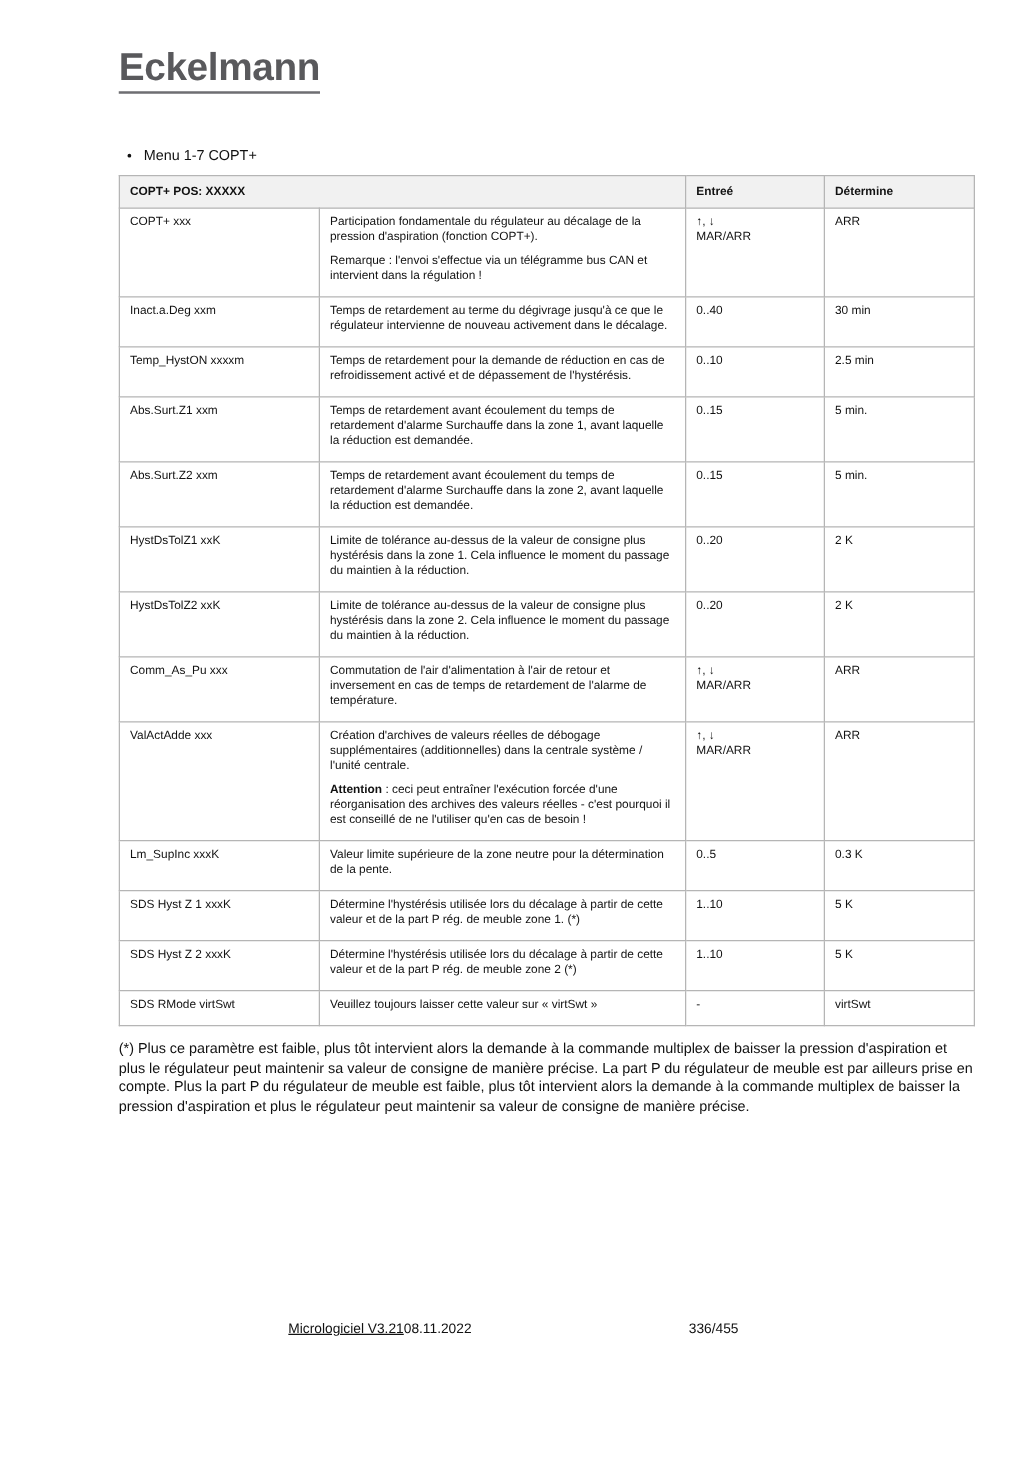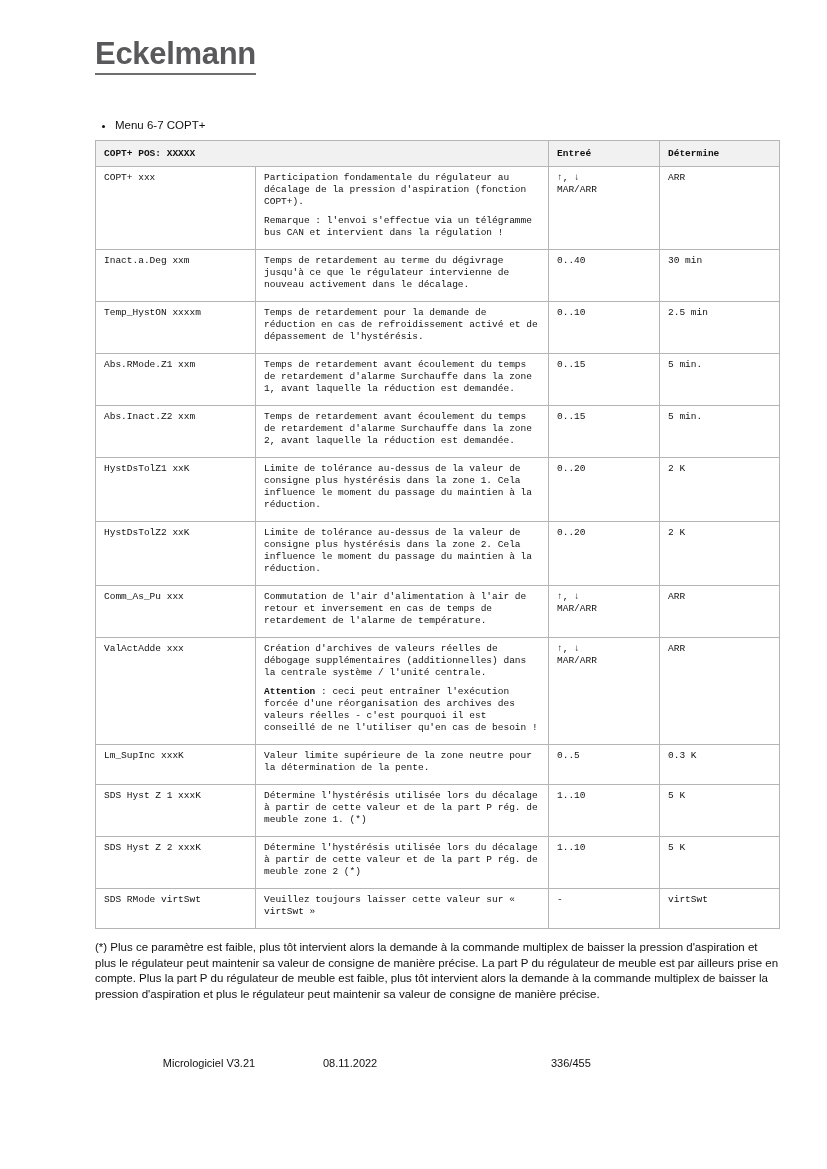--- a/index.html
+++ b/index.html
@@ -40,21 +40,20 @@
     color: #111111;
   }
 
   
   table.params {
     border-collapse: collapse;
     width: 684px;
     table-layout: fixed;
     font-size: 9.5px;
     line-height: 12px;
-    font-family: Liberation Mono, monospace;
   }
   .params th, .params td {
     border: 1px solid #b5b5b5;
     vertical-align: top;
     text-align: left;
     padding: 5px 8px 10px 8px;
   }
   .params thead th {
     background: #f1f1f1;
     font-weight: bold;
@@ -77,34 +76,34 @@
   
   .page-footer {
     position: absolute;
     left: 72px;
     right: 71px;
     bottom: 32px;
     display: flex;
     font-size: 11px;
     color: #111111;
   }
-  .page-footer .f-left  { flex: 1; text-align: center; }
+  .page-footer .f-left  { flex: 1; text-align: right; text-decoration: underline; }
   .page-footer .f-center{ flex: 1; text-align: left; }
   .page-footer .f-right { flex: 1; }
 </style>
 </head>
 <body>
 
 <div class="page">
   <div class="content">
 
     <div class="logo">Eckelmann</div>
 
     <ul class="menu-list">
-      <li>Menu 6-7 COPT+</li>
+      <li>Menu 1-7 COPT+</li>
     </ul>
 
     <table class="params">
       <colgroup>
         <col style="width:160px">
         <col style="width:293px">
         <col style="width:111px">
         <col style="width:120px">
       </colgroup>
       <thead>
@@ -135,29 +134,29 @@
           </tr>
           <tr>
             <td class="col-param">Temp_HystON xxxxm</td>
             <td class="col-desc">
               <p>Temps de retardement pour la demande de réduction en cas de refroidissement activé et de dépassement de l'hystérésis.</p>
             </td>
             <td class="col-entree">0..10</td>
             <td class="col-consigne">2.5 min</td>
           </tr>
           <tr>
-            <td class="col-param">Abs.RMode.Z1 xxm</td>
+            <td class="col-param">Abs.Surt.Z1 xxm</td>
             <td class="col-desc">
               <p>Temps de retardement avant écoulement du temps de retardement d'alarme Surchauffe dans la zone 1, avant laquelle la réduction est demandée.</p>
             </td>
             <td class="col-entree">0..15</td>
             <td class="col-consigne">5 min.</td>
           </tr>
           <tr>
-            <td class="col-param">Abs.Inact.Z2 xxm</td>
+            <td class="col-param">Abs.Surt.Z2 xxm</td>
             <td class="col-desc">
               <p>Temps de retardement avant écoulement du temps de retardement d'alarme Surchauffe dans la zone 2, avant laquelle la réduction est demandée.</p>
             </td>
             <td class="col-entree">0..15</td>
             <td class="col-consigne">5 min.</td>
           </tr>
           <tr>
             <td class="col-param">HystDsTolZ1 xxK</td>
             <td class="col-desc">
               <p>Limite de tolérance au-dessus de la valeur de consigne plus hystérésis dans la zone 1. Cela influence le moment du passage du maintien à la réduction.</p>

